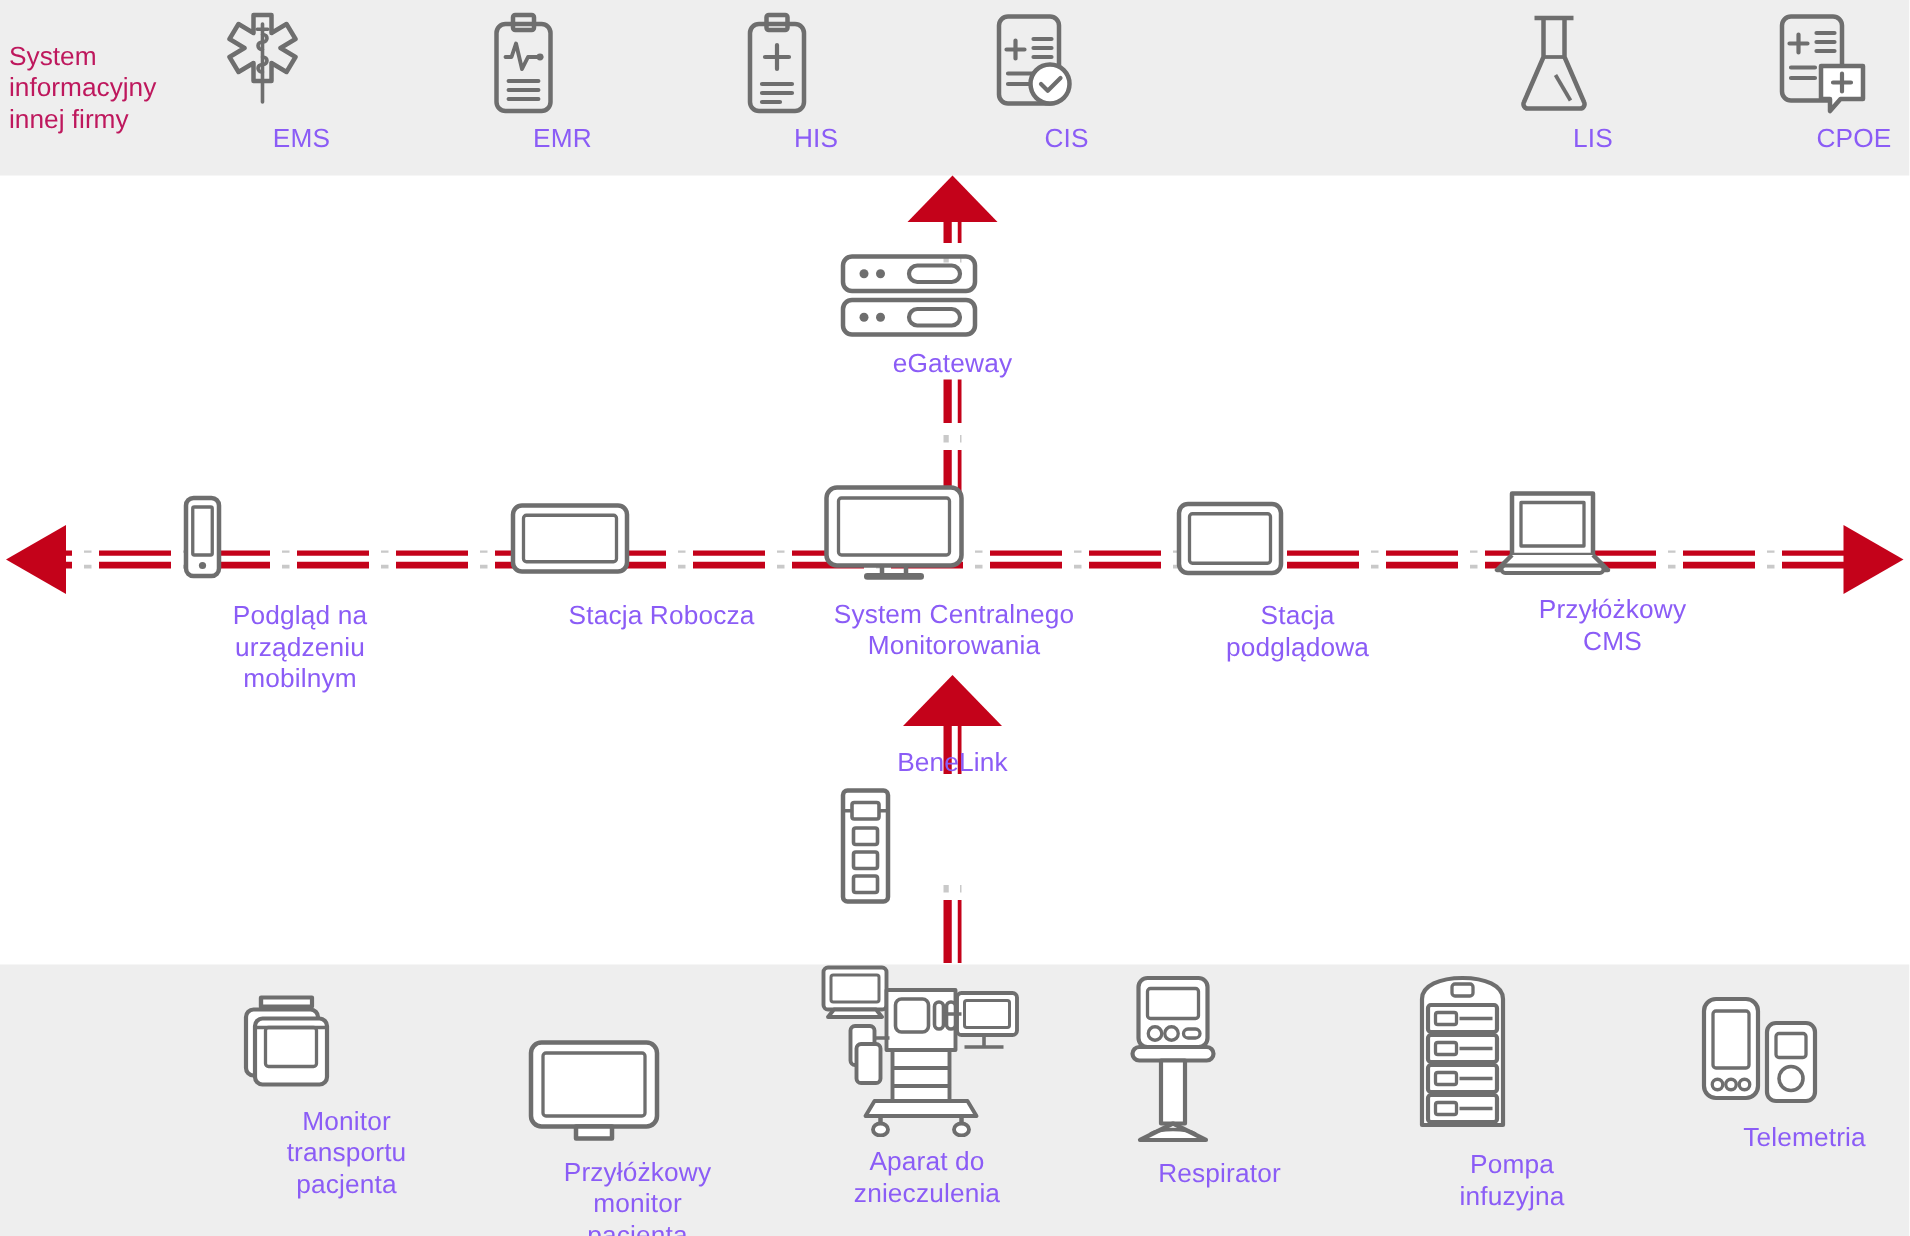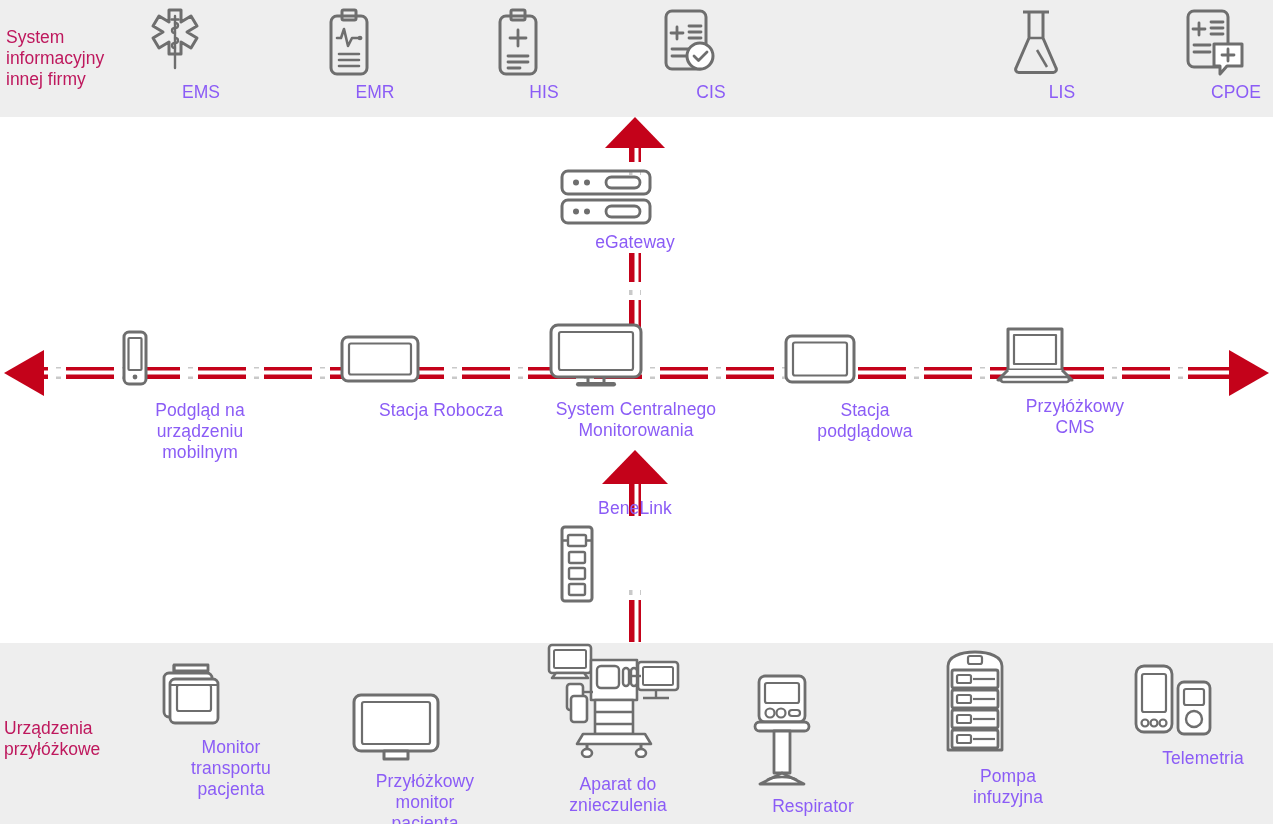--- a/index.html
+++ b/index.html
@@ -274,22 +274,20 @@
           <rect x="12" y="10" width="18" height="11" rx="1.5" stroke-width="2.4"></rect>
           <path d="M6 15.5h6M30 15.5h6" stroke-width="2.4"></path>
           <rect x="13" y="27" width="16" height="11" rx="1.5" stroke-width="2.4"></rect>
           <rect x="13" y="43" width="16" height="11" rx="1.5" stroke-width="2.4"></rect>
           <rect x="13" y="59" width="16" height="11" rx="1.5" stroke-width="2.4"></rect>
         </g>
       </svg>
     </span>
   </div>
 
-  <div class="side-cap" style="left:4px;top:718px;width:154px;">Urządzenia
-przyłóżkowe</div>
 
   <div class="node" style="left:156px;top:655px;width:150px;">
     <span class="ico">
       <svg width="74" height="76" viewBox="0 0 74 76">
         <g fill="#ffffff" stroke="#6e6e6e" stroke-width="2.8" stroke-linejoin="round">
           <path d="M18 10h34v6H18z"></path>
           <path d="M18 10v22"></path>
           <rect x="8" y="18" width="48" height="44" rx="5"></rect>
           <rect x="14" y="24" width="48" height="44" rx="5"></rect>
           <rect x="21" y="30" width="34" height="26" rx="2" stroke-width="2.2"></rect>
@@ -342,25 +340,25 @@
           <rect x="28" y="56" width="16" height="26" rx="3"></rect>
           <path d="M40 52h10" stroke-width="2.4"></path>
 
           <path d="M40 94h62l6 10H34z"></path>
           <path d="M44 104v8M98 104v8" stroke-width="3"></path>
           <ellipse cx="44" cy="113" rx="5" ry="4"></ellipse>
           <ellipse cx="98" cy="113" rx="5" ry="4"></ellipse>
         </g>
       </svg>
     </span>
-    <span class="lbl" style="display:block;margin-top:16px;">Aparat do
+    <span class="lbl" style="display:block;margin-top:6px;">Aparat do
 znieczulenia</span>
   </div>
 
-  <div class="node" style="left:745px;top:672px;width:136px;">
+  <div class="node" style="left:745px;top:648px;width:136px;">
     <span class="ico">
       <svg width="74" height="118" viewBox="0 0 74 118">
         <g fill="#ffffff" stroke="#6e6e6e" stroke-width="2.8" stroke-linejoin="round">
           <rect x="14" y="4" width="46" height="46" rx="6"></rect>
           <rect x="20" y="11" width="34" height="20" rx="2" stroke-width="2.2"></rect>
           <circle cx="25" cy="41" r="4.5" stroke-width="2.2"></circle>
           <circle cx="36" cy="41" r="4.5" stroke-width="2.2"></circle>
           <rect x="44" y="38" width="11" height="6" rx="3" stroke-width="2.2"></rect>
           <rect x="10" y="50" width="54" height="9" rx="4.5"></rect>
           <path d="M29 59h16v42H29z"></path>

